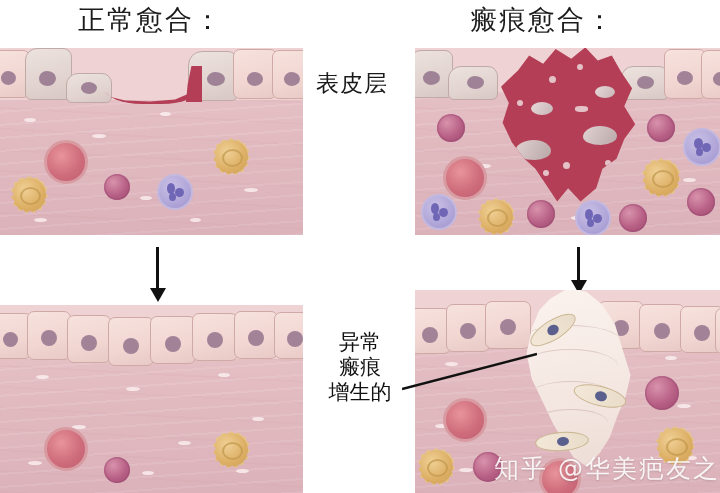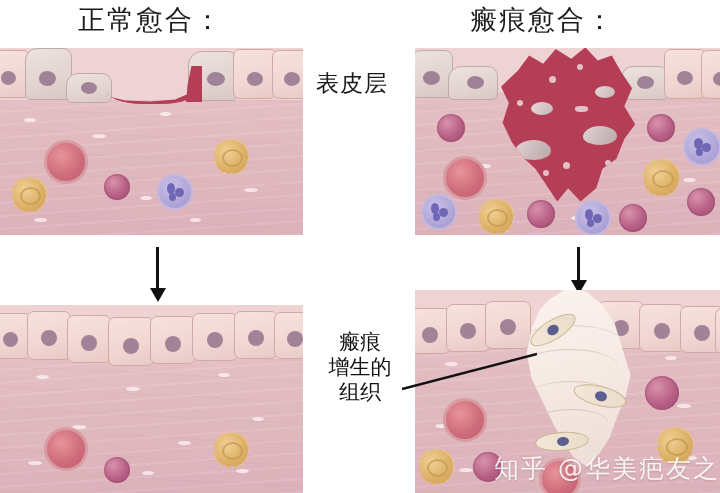--- a/index.html
+++ b/index.html
@@ -365,23 +365,23 @@
     <div class="cell macro" style="left:58px;top:162px;width:30px;height:30px;"></div>
     <div class="cell vessel" style="left:124px;top:168px;width:36px;height:36px;"></div>
     <div class="cell macro" style="left:230px;top:86px;width:34px;height:34px;"></div>
     <div class="cell eos ragged" style="left:240px;top:136px;width:36px;height:36px;">
       <i style="left:9px;top:10px;width:18px;height:14px;"></i>
     </div>
 
   </div>
 
   <div id="annotation">
+    <span>异常</span>
     <span>瘢痕</span>
     <span>增生的</span>
-    <span>组织</span>
   </div>
 
   <svg id="connector" viewBox="0 0 135 40" preserveAspectRatio="none">
     <line x1="0" y1="37" x2="135" y2="2" stroke="#111" stroke-width="2.4"></line>
   </svg>
 
   <div id="watermark">知乎 @华美疤友之家</div>
 
 </div>
 

